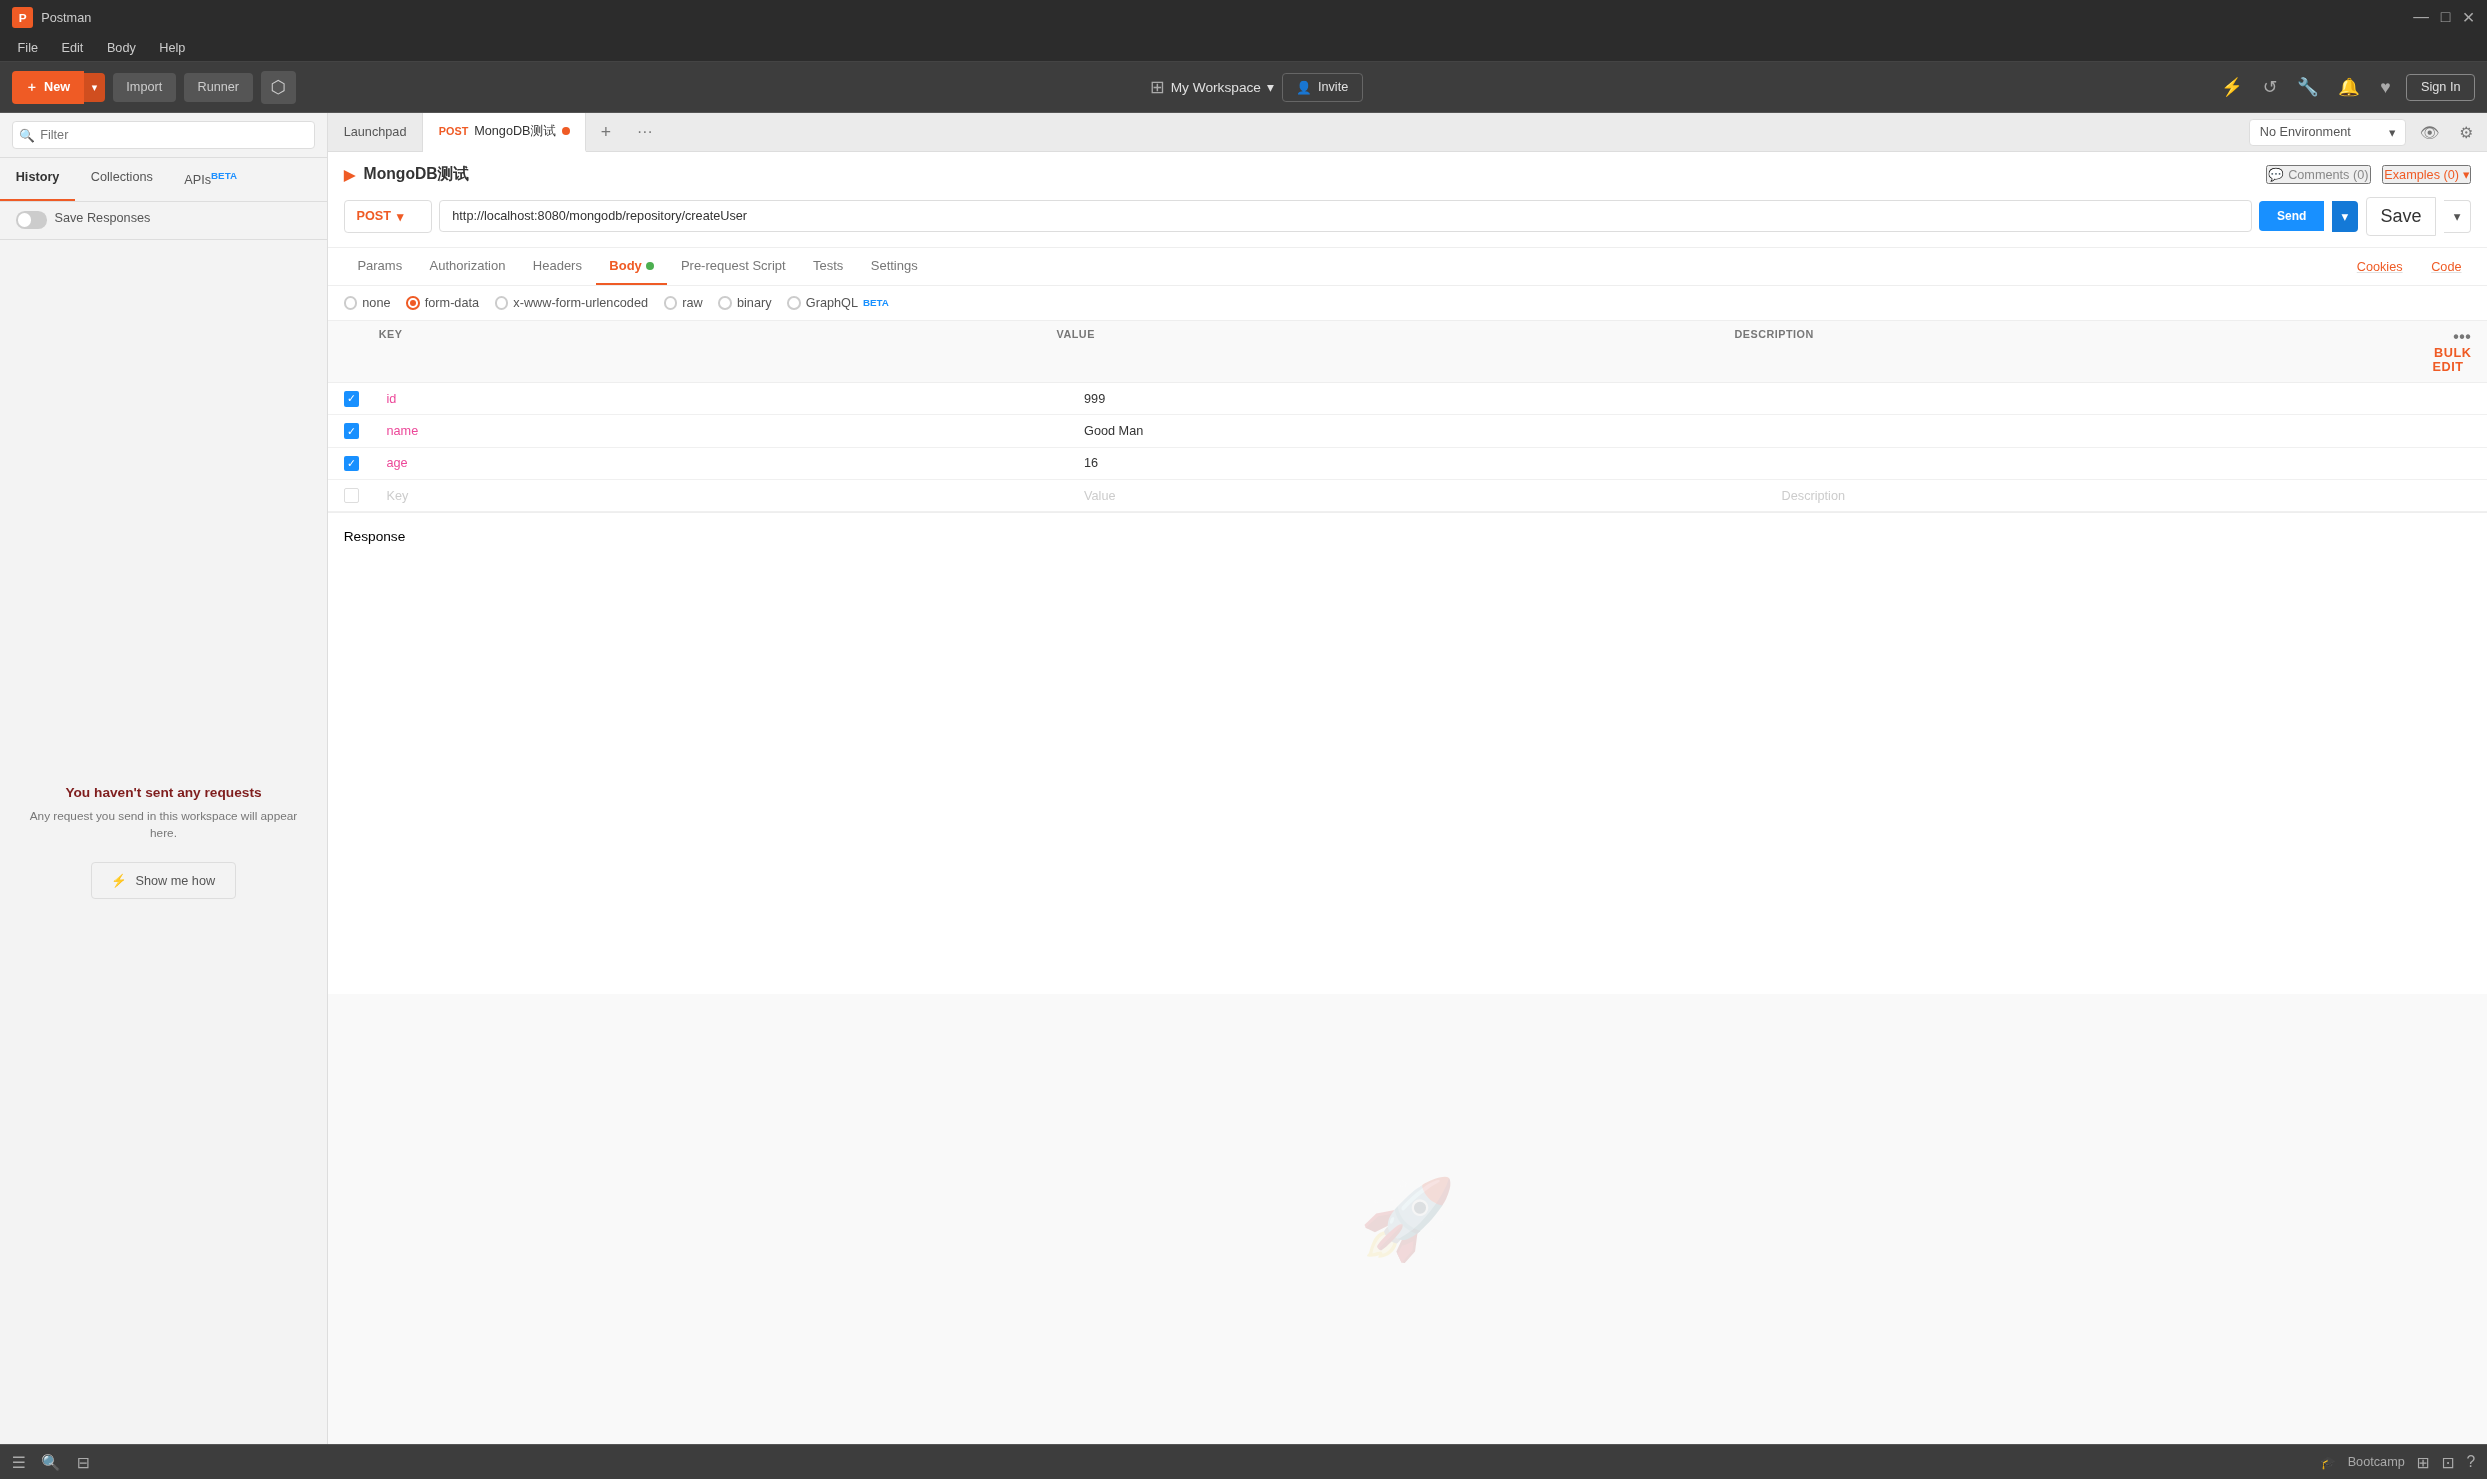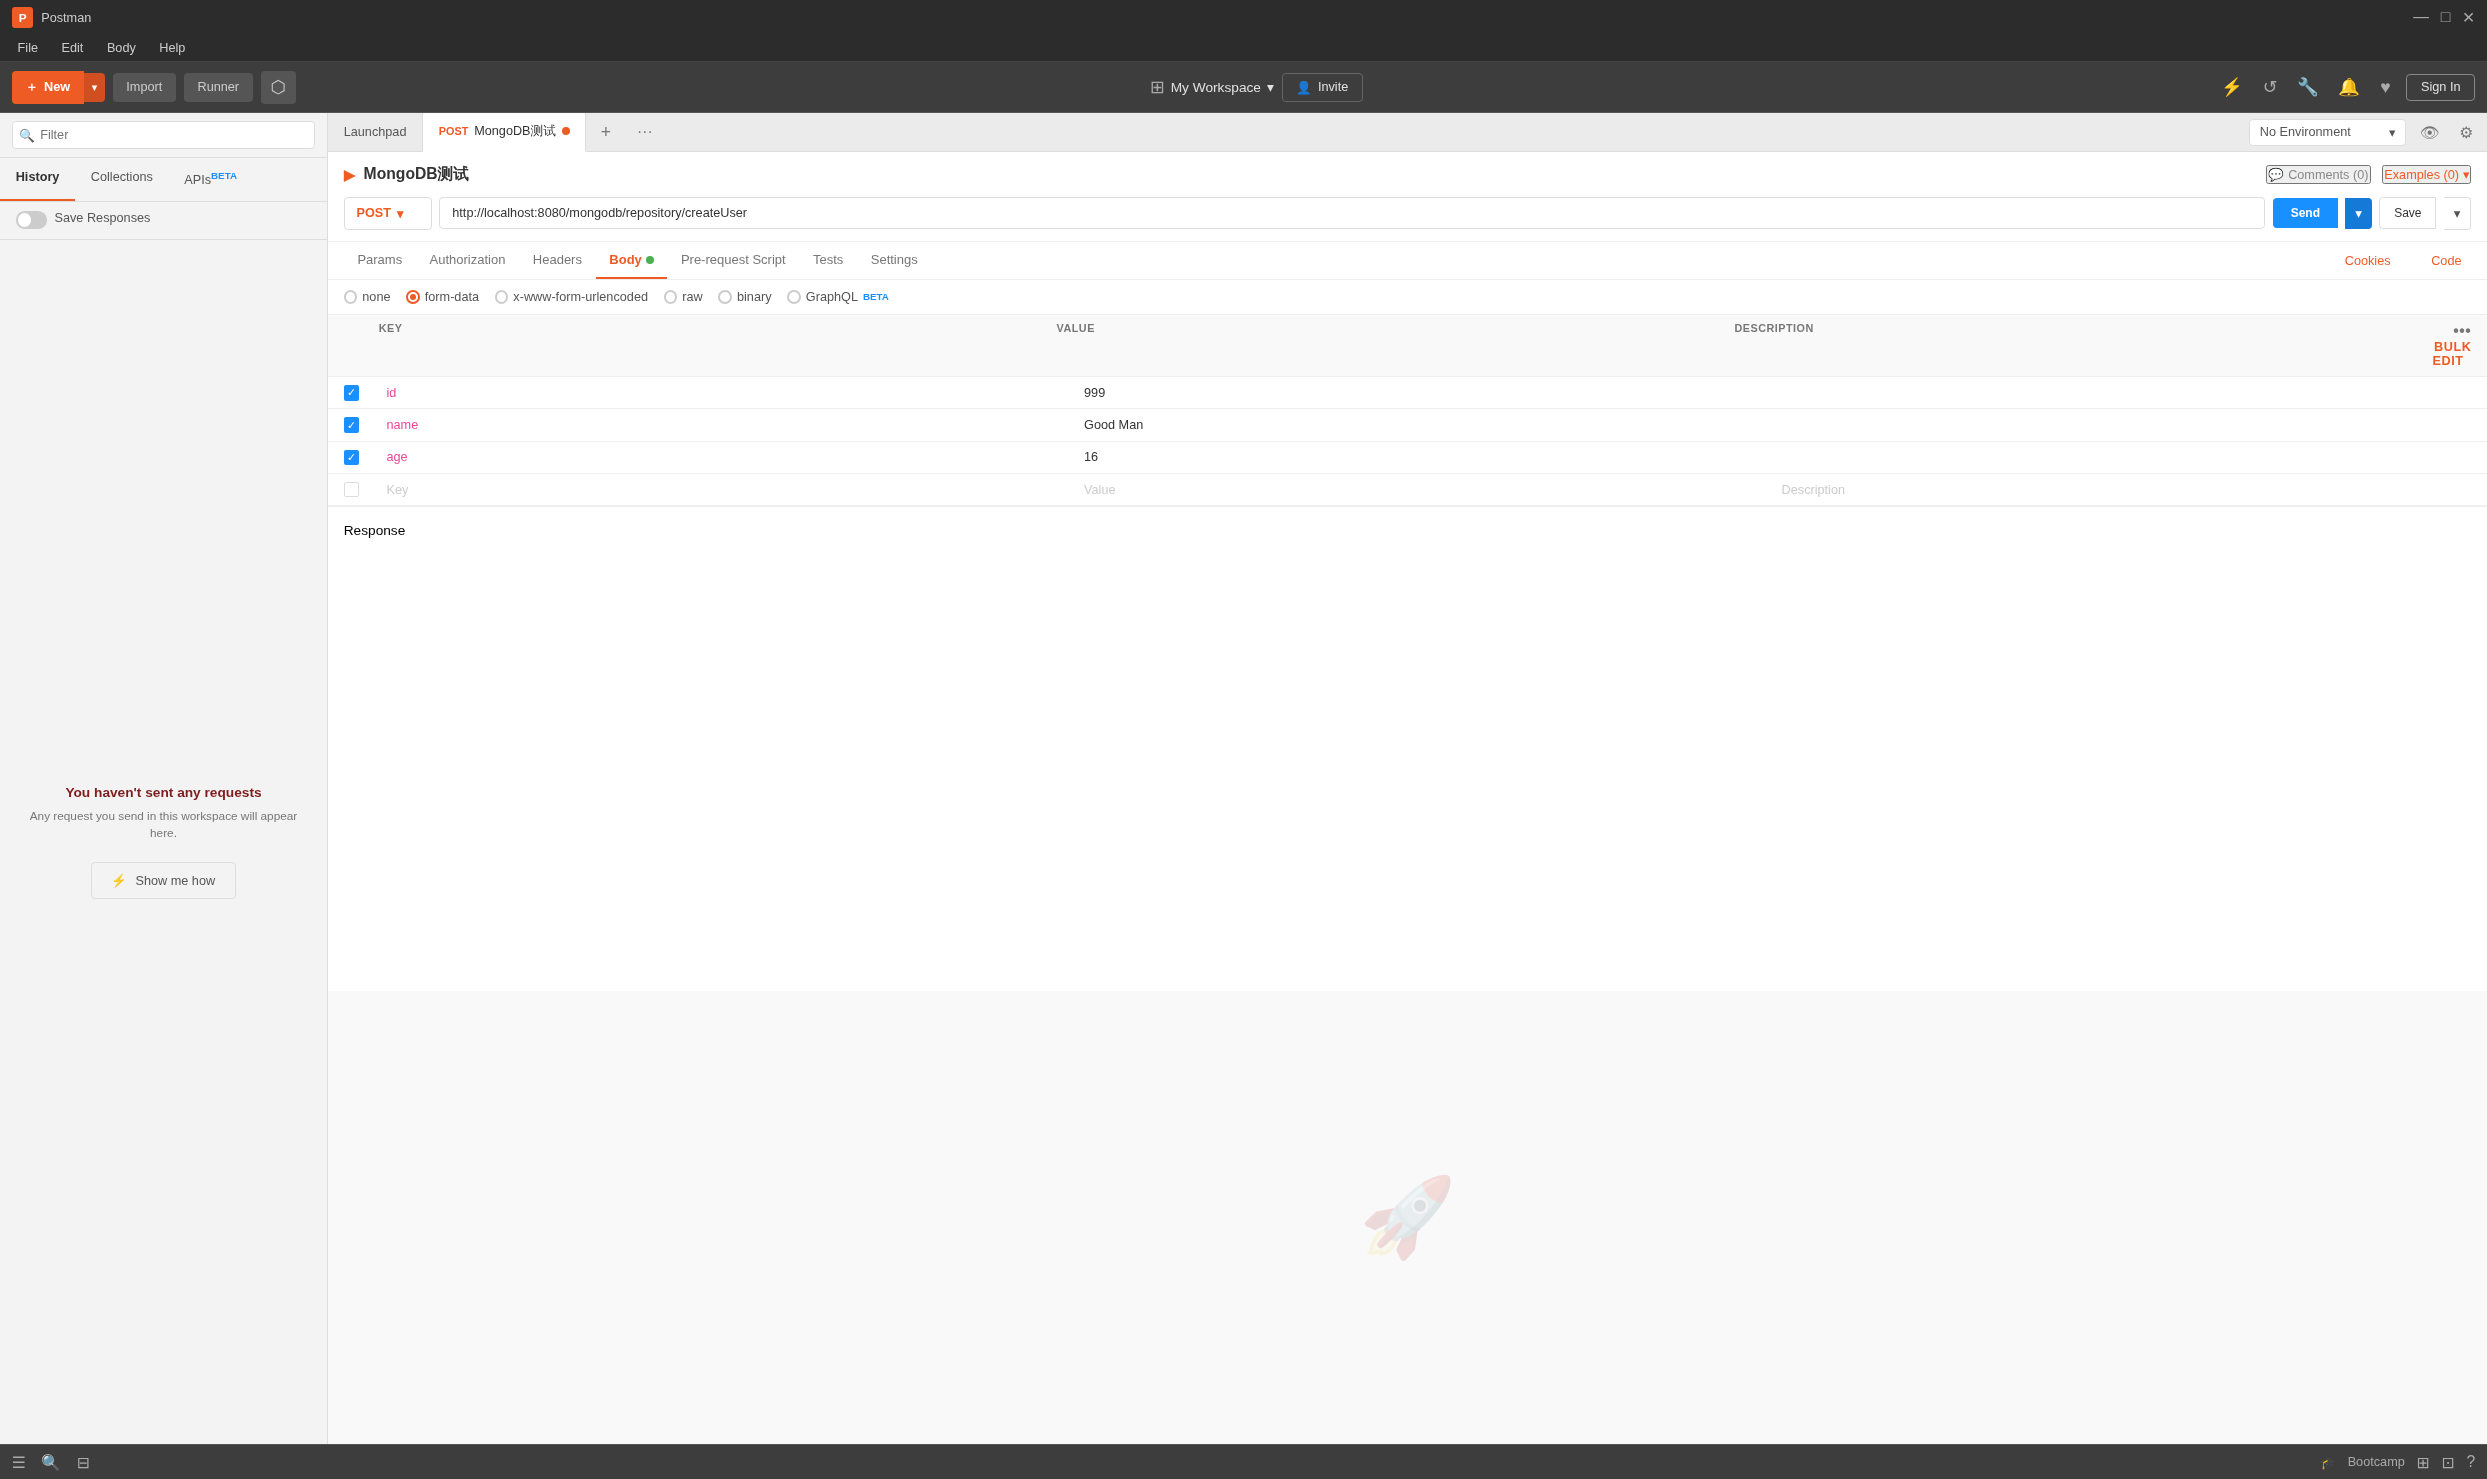--- a/index.html
+++ b/index.html
@@ -74,29 +74,29 @@
     .request-actions { margin-left: auto; display: flex; align-items: center; gap: 11.8px; }
     .comments-btn { color: #888; font-size: 12.7px; cursor: pointer; display: flex; align-items: center; gap: 3.9px; }
     .examples-btn { color: #ef5b25; font-size: 12.7px; cursor: pointer; display: flex; align-items: center; gap: 3.9px; }
 
     
     .url-bar { display: flex; gap: 7.8px; align-items: center; }
     .method-select { background: white; border: 1px solid #ddd; padding: 7.8px 11.8px; border-radius: 3.9px; font-size: 12.7px; font-weight: 600; color: #ef5b25; cursor: pointer; display: flex; align-items: center; gap: 5.9px; min-width: 88px; }
     .url-input { flex: 1; border: 1px solid #ddd; padding: 7.8px 11.8px; border-radius: 3.9px; font-size: 12.7px; color: #333; }
     .send-btn { background: #1890ff; color: white; border: none; padding: 7.8px 17.6px; border-radius: 3.9px 0 0 3.9px; font-size: 12px; font-weight: 600; cursor: pointer; }
     .send-arrow { background: #1479d7; color: white; border: none; padding: 7.8px 9.8px; border-radius: 0 3.9px 3.9px 0; cursor: pointer; }
-    .save-btn { background: white; border: 1px solid #ddd; padding: 7.8px 13.7px; border-radius: 3.9px 0 0 3.9px; font-size: 12px; color: #333; cursor: pointer; }
+    .save-btn { background: white; border: 1px solid #ddd; padding: 7.8px 13.7px; border-radius: 3.9px 0 0 3.9px; font-size: 18px; color: #333; cursor: pointer; }
     .save-arrow { background: white; border: 1px solid #ddd; border-left: none; padding: 7.8px 9.8px; border-radius: 0 3.9px 3.9px 0; cursor: pointer; color: #555; }
 
     
     .req-tabs { display: flex; border-bottom: 1px solid #eee; padding: 0 15.7px; background: white; }
     .req-tab { padding: 9.8px 13.7px; font-size: 13px; color: #777; cursor: pointer; border-bottom: 2px solid transparent; display: flex; align-items: center; gap: 3.9px; }
     .req-tab.active { color: #ef5b25; border-bottom: 2px solid #ef5b25; font-weight: 600; }
     .tab-dot-green { width: 7.8px; height: 7.8px; background: #4caf50; border-radius: 50%; }
-    .req-tab-right { margin-left: auto; display: flex; gap: 21px; }
+    .req-tab-right { margin-left: auto; display: flex; gap: 9px; text-decoration: underline; }
     .req-tab-link { padding: 9.8px 9.8px; font-size: 12.7px; color: #ef5b25; cursor: pointer; }
 
     
     .body-type-bar { display: flex; align-items: center; gap: 15.7px; padding: 9.8px 15.7px; border-bottom: 1px solid #eee; }
     .radio-option { display: flex; align-items: center; gap: 4.9px; cursor: pointer; font-size: 12.7px; color: #555; }
     .radio-dot { width: 13.7px; height: 13.7px; border: 2px solid #ccc; border-radius: 50%; display: flex; align-items: center; justify-content: center; }
     .radio-dot.checked { border-color: #ef5b25; }
     .radio-dot.checked::after { content: ''; width: 5.9px; height: 5.9px; background: #ef5b25; border-radius: 50%; }
     .beta-badge { color: #1890ff; font-size: 9.8px; font-weight: 700; vertical-align: super; }
     .form-table-header { display: flex; padding: 7.8px 15.7px; background: #f9f9f9; border-bottom: 1px solid #eee; font-size: 10.8px; font-weight: 600; color: #777; text-transform: uppercase; letter-spacing: 0.5px; }

